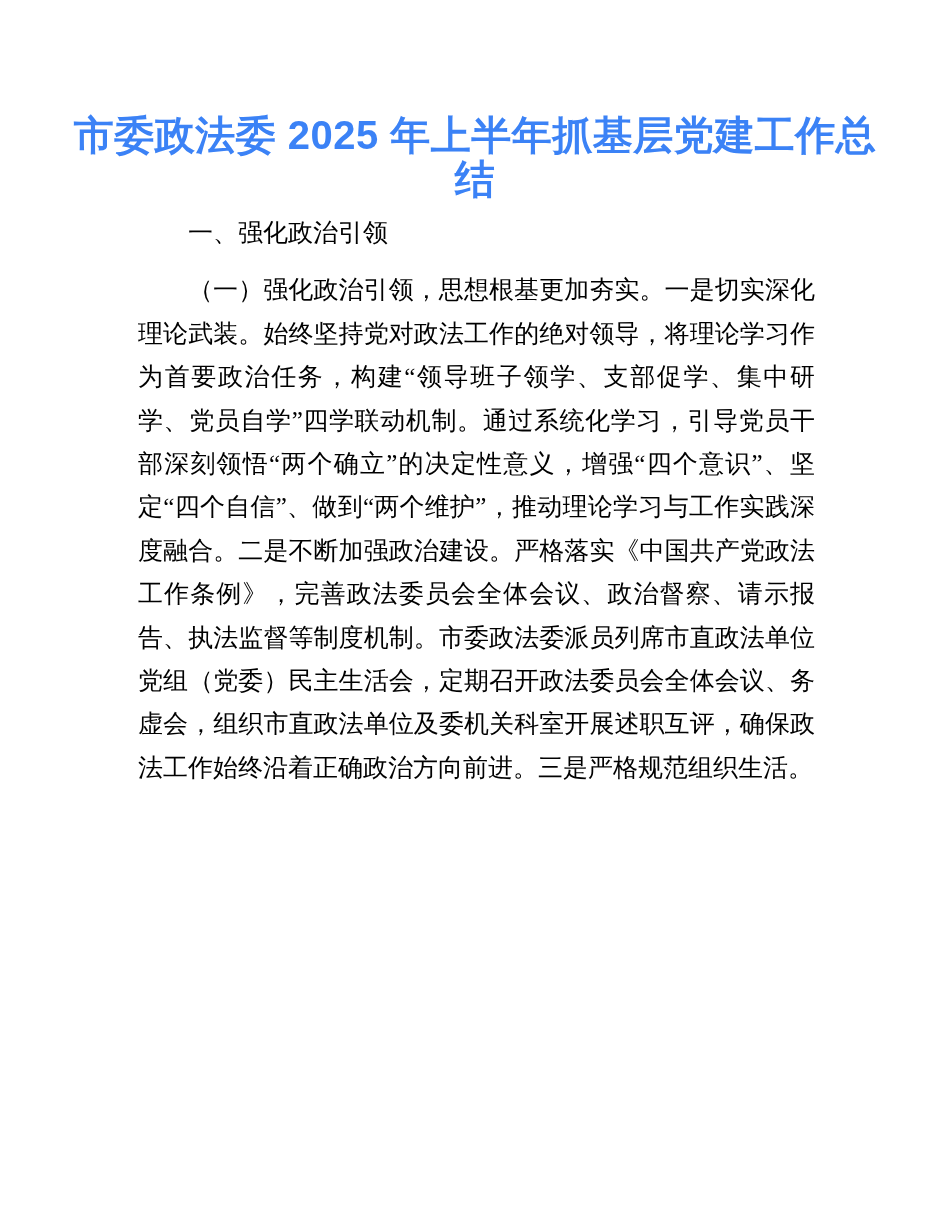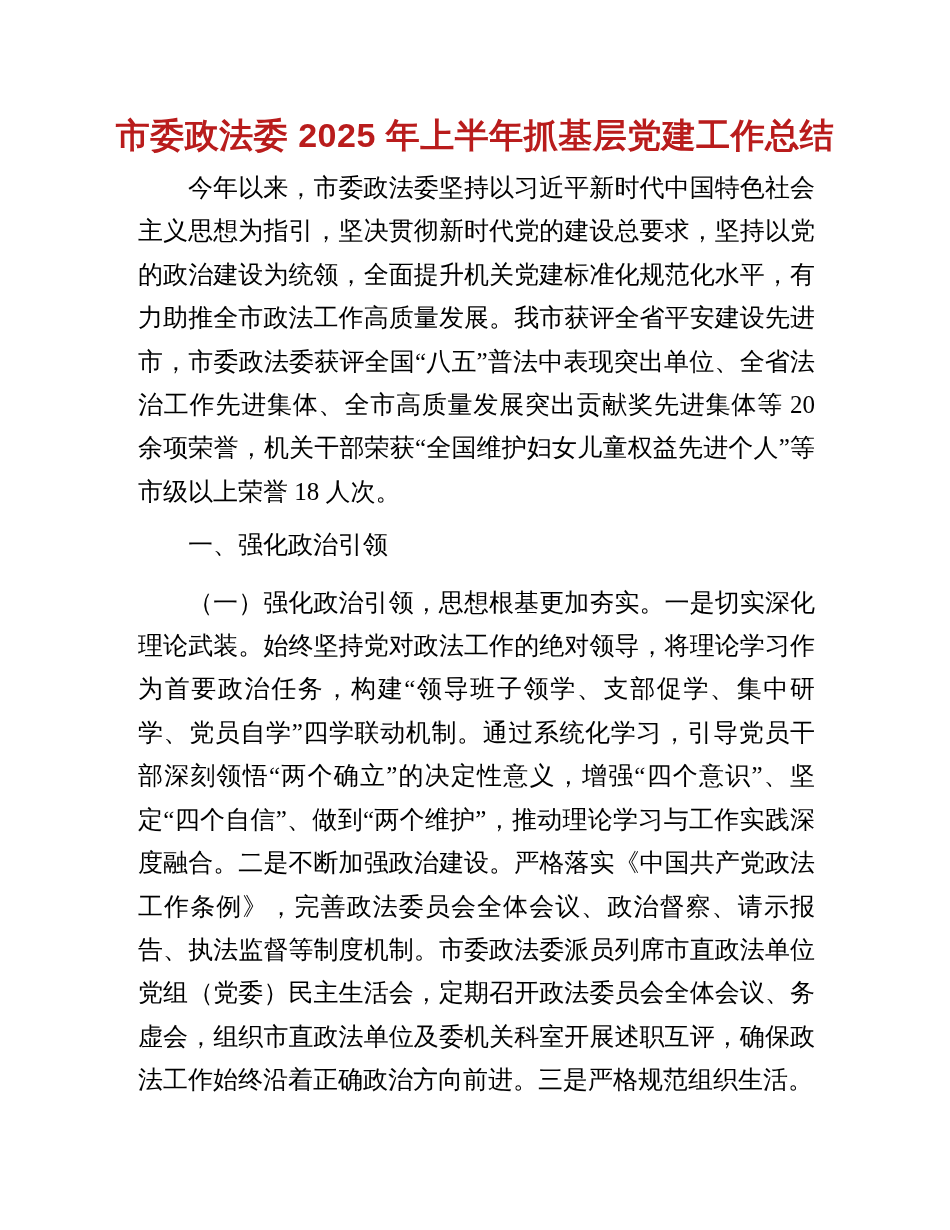--- a/index.html
+++ b/index.html
@@ -12,25 +12,25 @@
     width: 950px;
     height: 1230px;
     background: #ffffff;
     overflow: hidden;
     color: #000000;
   }
   .doc-title {
     margin: 113px 70px 9px 70px;
     font-family: "Liberation Sans", sans-serif;
     font-weight: bold;
-    font-size: 34px;
+    font-size: 40px;
     line-height: 44px;
     text-align: center;
     letter-spacing: 0.5px;
-    color: #b91c1c;
+    color: #3b82f6;
   }
   .doc-content {
     margin: 0 135px 0 138px;
     font-family: "Liberation Serif", serif;
     font-size: 25px;
     line-height: 43.4px;
     text-align: justify;
     color: #000000;
   }
   .doc-content p {
@@ -42,17 +42,16 @@
     margin-top: 10px !important;
     margin-bottom: 14px !important;
   }
 </style>
 </head>
 <body>
 
 <div class="page">
   <h1 class="doc-title">市委政法委 2025 年上半年抓基层党建工作总结</h1>
   <div class="doc-content">
-    <p>今年以来，市委政法委坚持以习近平新时代中国特色社会主义思想为指引，坚决贯彻新时代党的建设总要求，坚持以党的政治建设为统领，全面提升机关党建标准化规范化水平，有力助推全市政法工作高质量发展。我市获评全省平安建设先进市，市委政法委获评全国“八五”普法中表现突出单位、全省法治工作先进集体、全市高质量发展突出贡献奖先进集体等 20 余项荣誉，机关干部荣获“全国维护妇女儿童权益先进个人”等市级以上荣誉 18 人次。</p>
     <p class="section-heading">一、强化政治引领</p>
     <p>（一）强化政治引领，思想根基更加夯实。一是切实深化理论武装。始终坚持党对政法工作的绝对领导，将理论学习作为首要政治任务，构建“领导班子领学、支部促学、集中研学、党员自学”四学联动机制。通过系统化学习，引导党员干部深刻领悟“两个确立”的决定性意义，增强“四个意识”、坚定“四个自信”、做到“两个维护”，推动理论学习与工作实践深度融合。二是不断加强政治建设。严格落实《中国共产党政法工作条例》，完善政法委员会全体会议、政治督察、请示报告、执法监督等制度机制。市委政法委派员列席市直政法单位党组（党委）民主生活会，定期召开政法委员会全体会议、务虚会，组织市直政法单位及委机关科室开展述职互评，确保政法工作始终沿着正确政治方向前进。三是严格规范组织生活。</p>
   </div>
 </div>
 
 </body></html>

